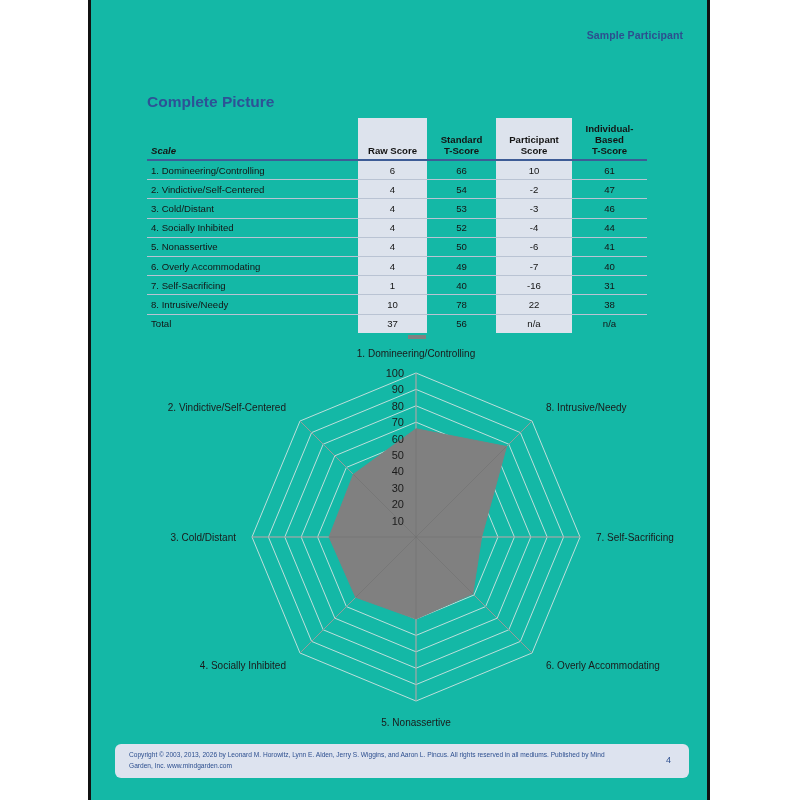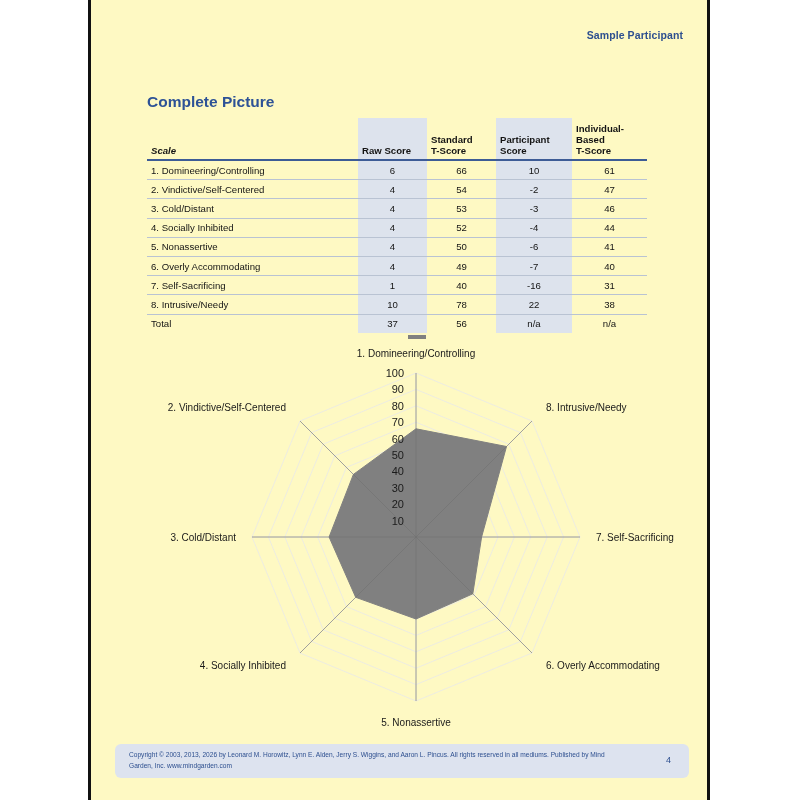--- a/index.html
+++ b/index.html
@@ -15,21 +15,21 @@
     overflow: hidden;
   }
 
   
   #page {
     position: absolute;
     left: 88px;
     top: 0px;
     width: 622px;
     height: 800px;
-    background: #fef9c3;
+    background: #14b8a6;
     border-left: 3px solid #111111;
     border-right: 3px solid #111111;
     box-sizing: border-box;
   }
   #page-inner {
     position: relative;
     width: 100%;
     height: 100%;
   }
 
@@ -80,21 +80,21 @@
   #score-table col.c-raw   { width: 69px; }
   #score-table col.c-std   { width: 69px; }
   #score-table col.c-diff  { width: 76px; }
   #score-table col.c-ind   { width: 75px; }
 
   #score-table thead th {
     vertical-align: bottom;
     font-weight: bold;
     padding: 0 4px 3px 4px;
     line-height: 1.16;
-    text-align: left;
+    text-align: center;
     height: 38px;
   }
   #score-table thead th.scale-head {
     text-align: left;
     padding-left: 4px;
     font-style: italic;
   }
   #score-table thead tr { border-bottom: 2.2px solid #3d5c96; }
 
   #score-table tbody td {

